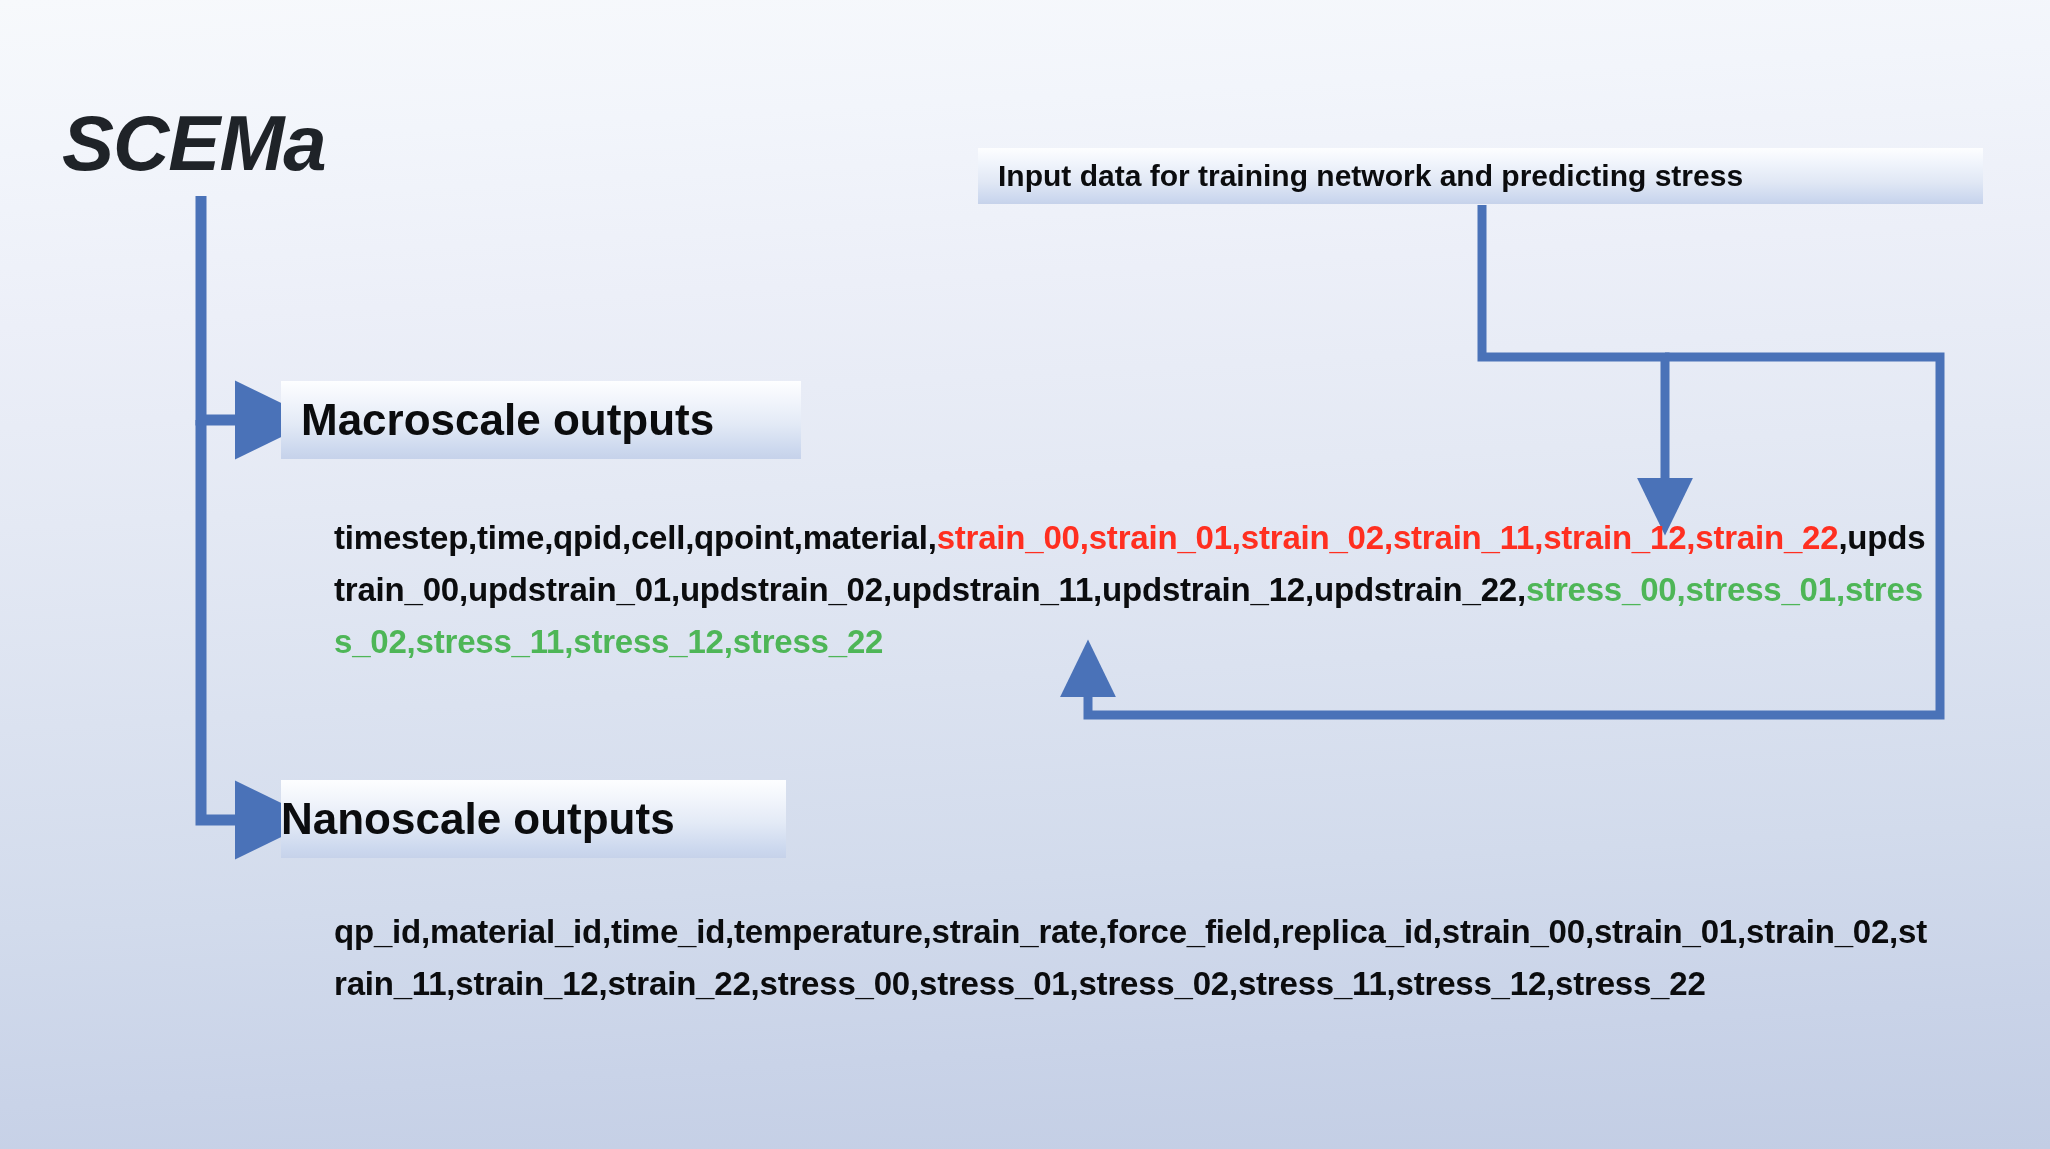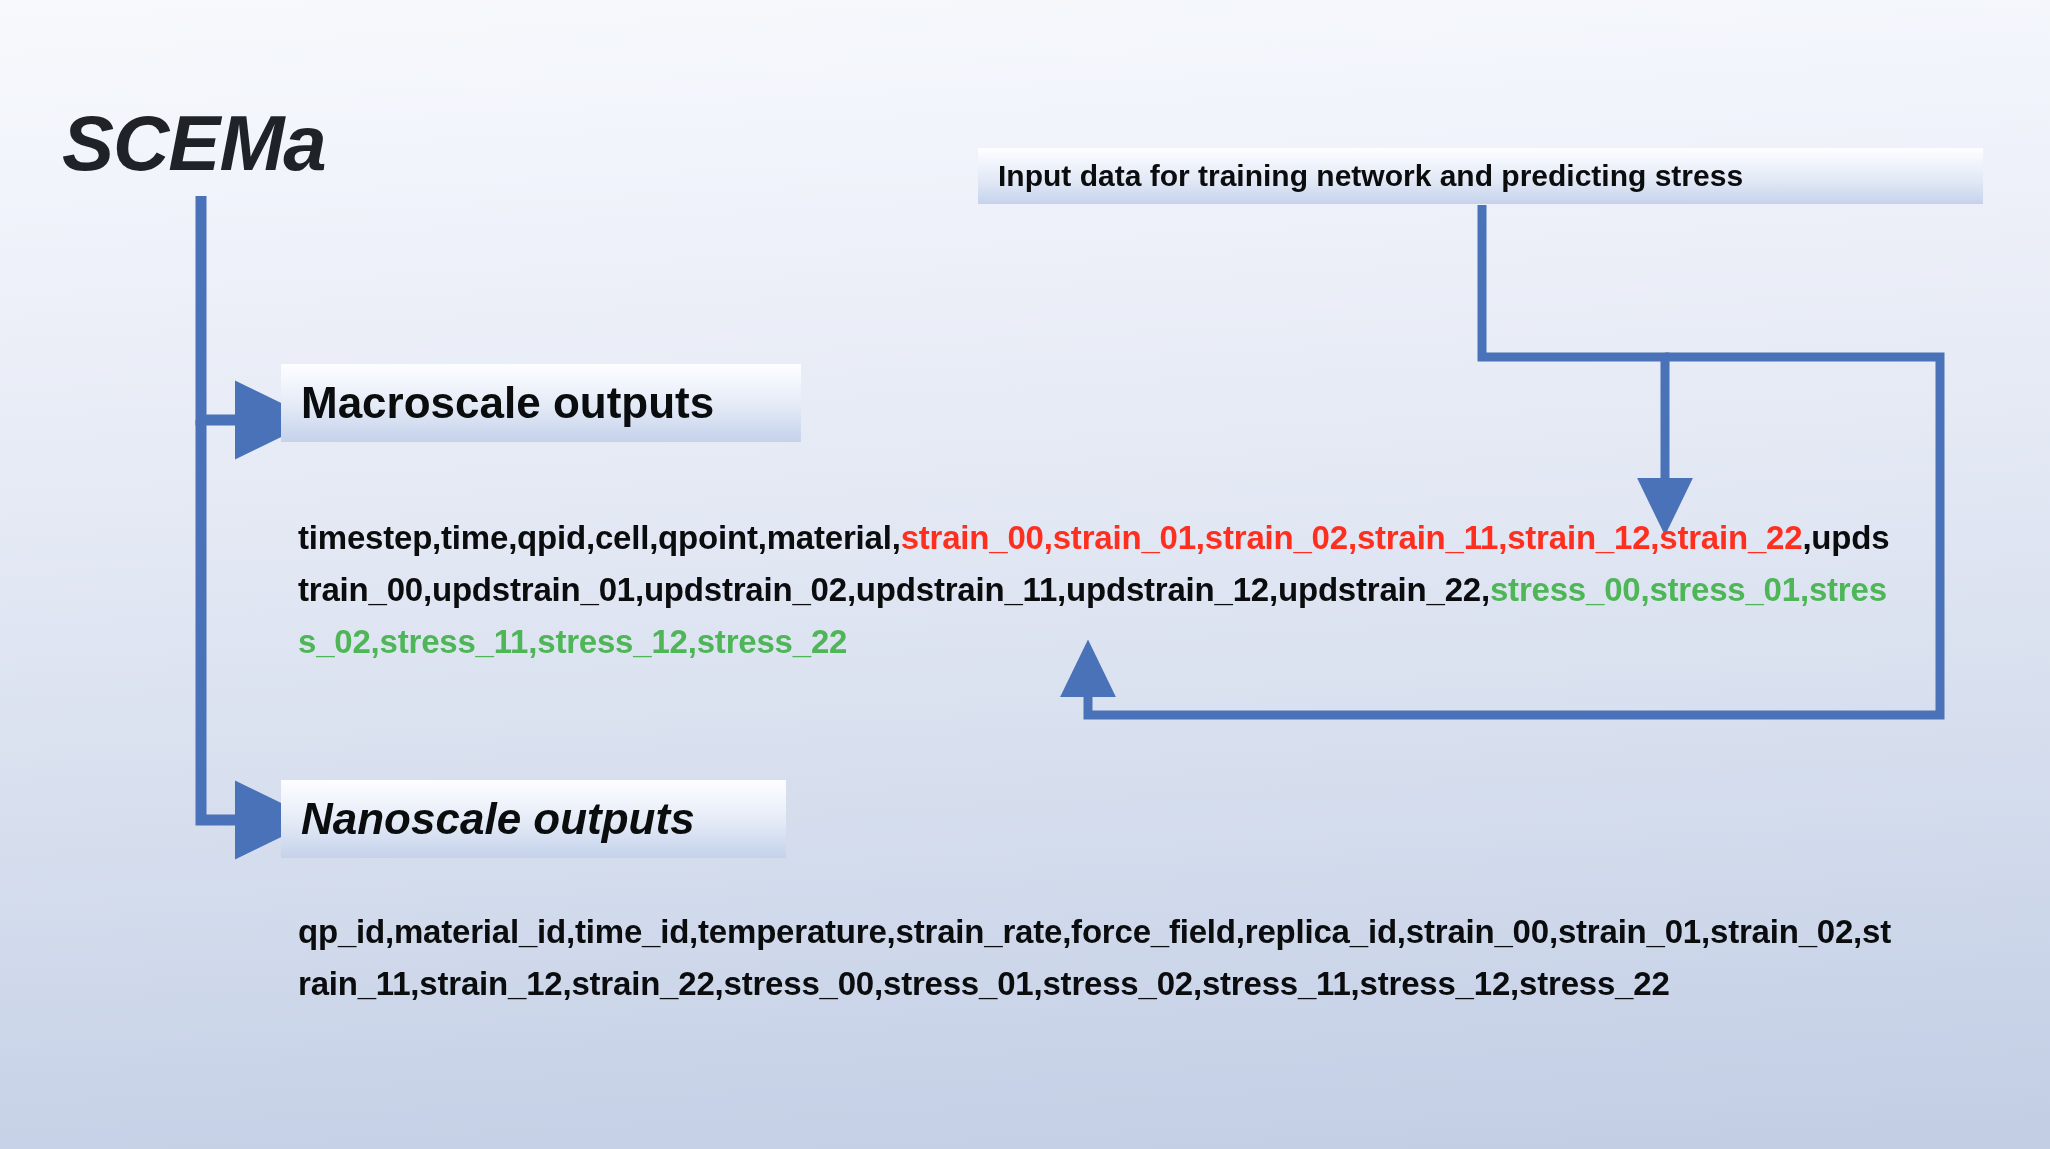--- a/index.html
+++ b/index.html
@@ -70,46 +70,45 @@
     top: 148px;
     width: 1005px;
     height: 56px;
     padding-left: 20px;
     text-align: center;
   }
   #box-input .gbox-label { font-size: 30px; }
 
   #box-macro {
     left: 281px;
-    top: 364px;
+    top: 381px;
     width: 520px;
     height: 78px;
     padding-left: 20px;
   }
   #box-macro .gbox-label { font-size: 44px; }
 
   #box-nano {
     left: 281px;
     top: 780px;
     width: 505px;
     height: 78px;
-    padding-left: 20px;
-    font-style: italic;
   }
   #box-nano .gbox-label { font-size: 44px; }
 
   
   .csv {
     position: absolute;
     font-size: 33px;
     font-weight: bold;
     line-height: 52px;
     color: #0b0c0e;
     letter-spacing: -0.2px;
     word-break: break-all;
+    margin-left: 36px;
   }
   #csv-macro {
     left: 298px;
     top: 512px;
     width: 1595px;
   }
   #csv-nano {
     left: 298px;
     top: 906px;
     width: 1600px;

